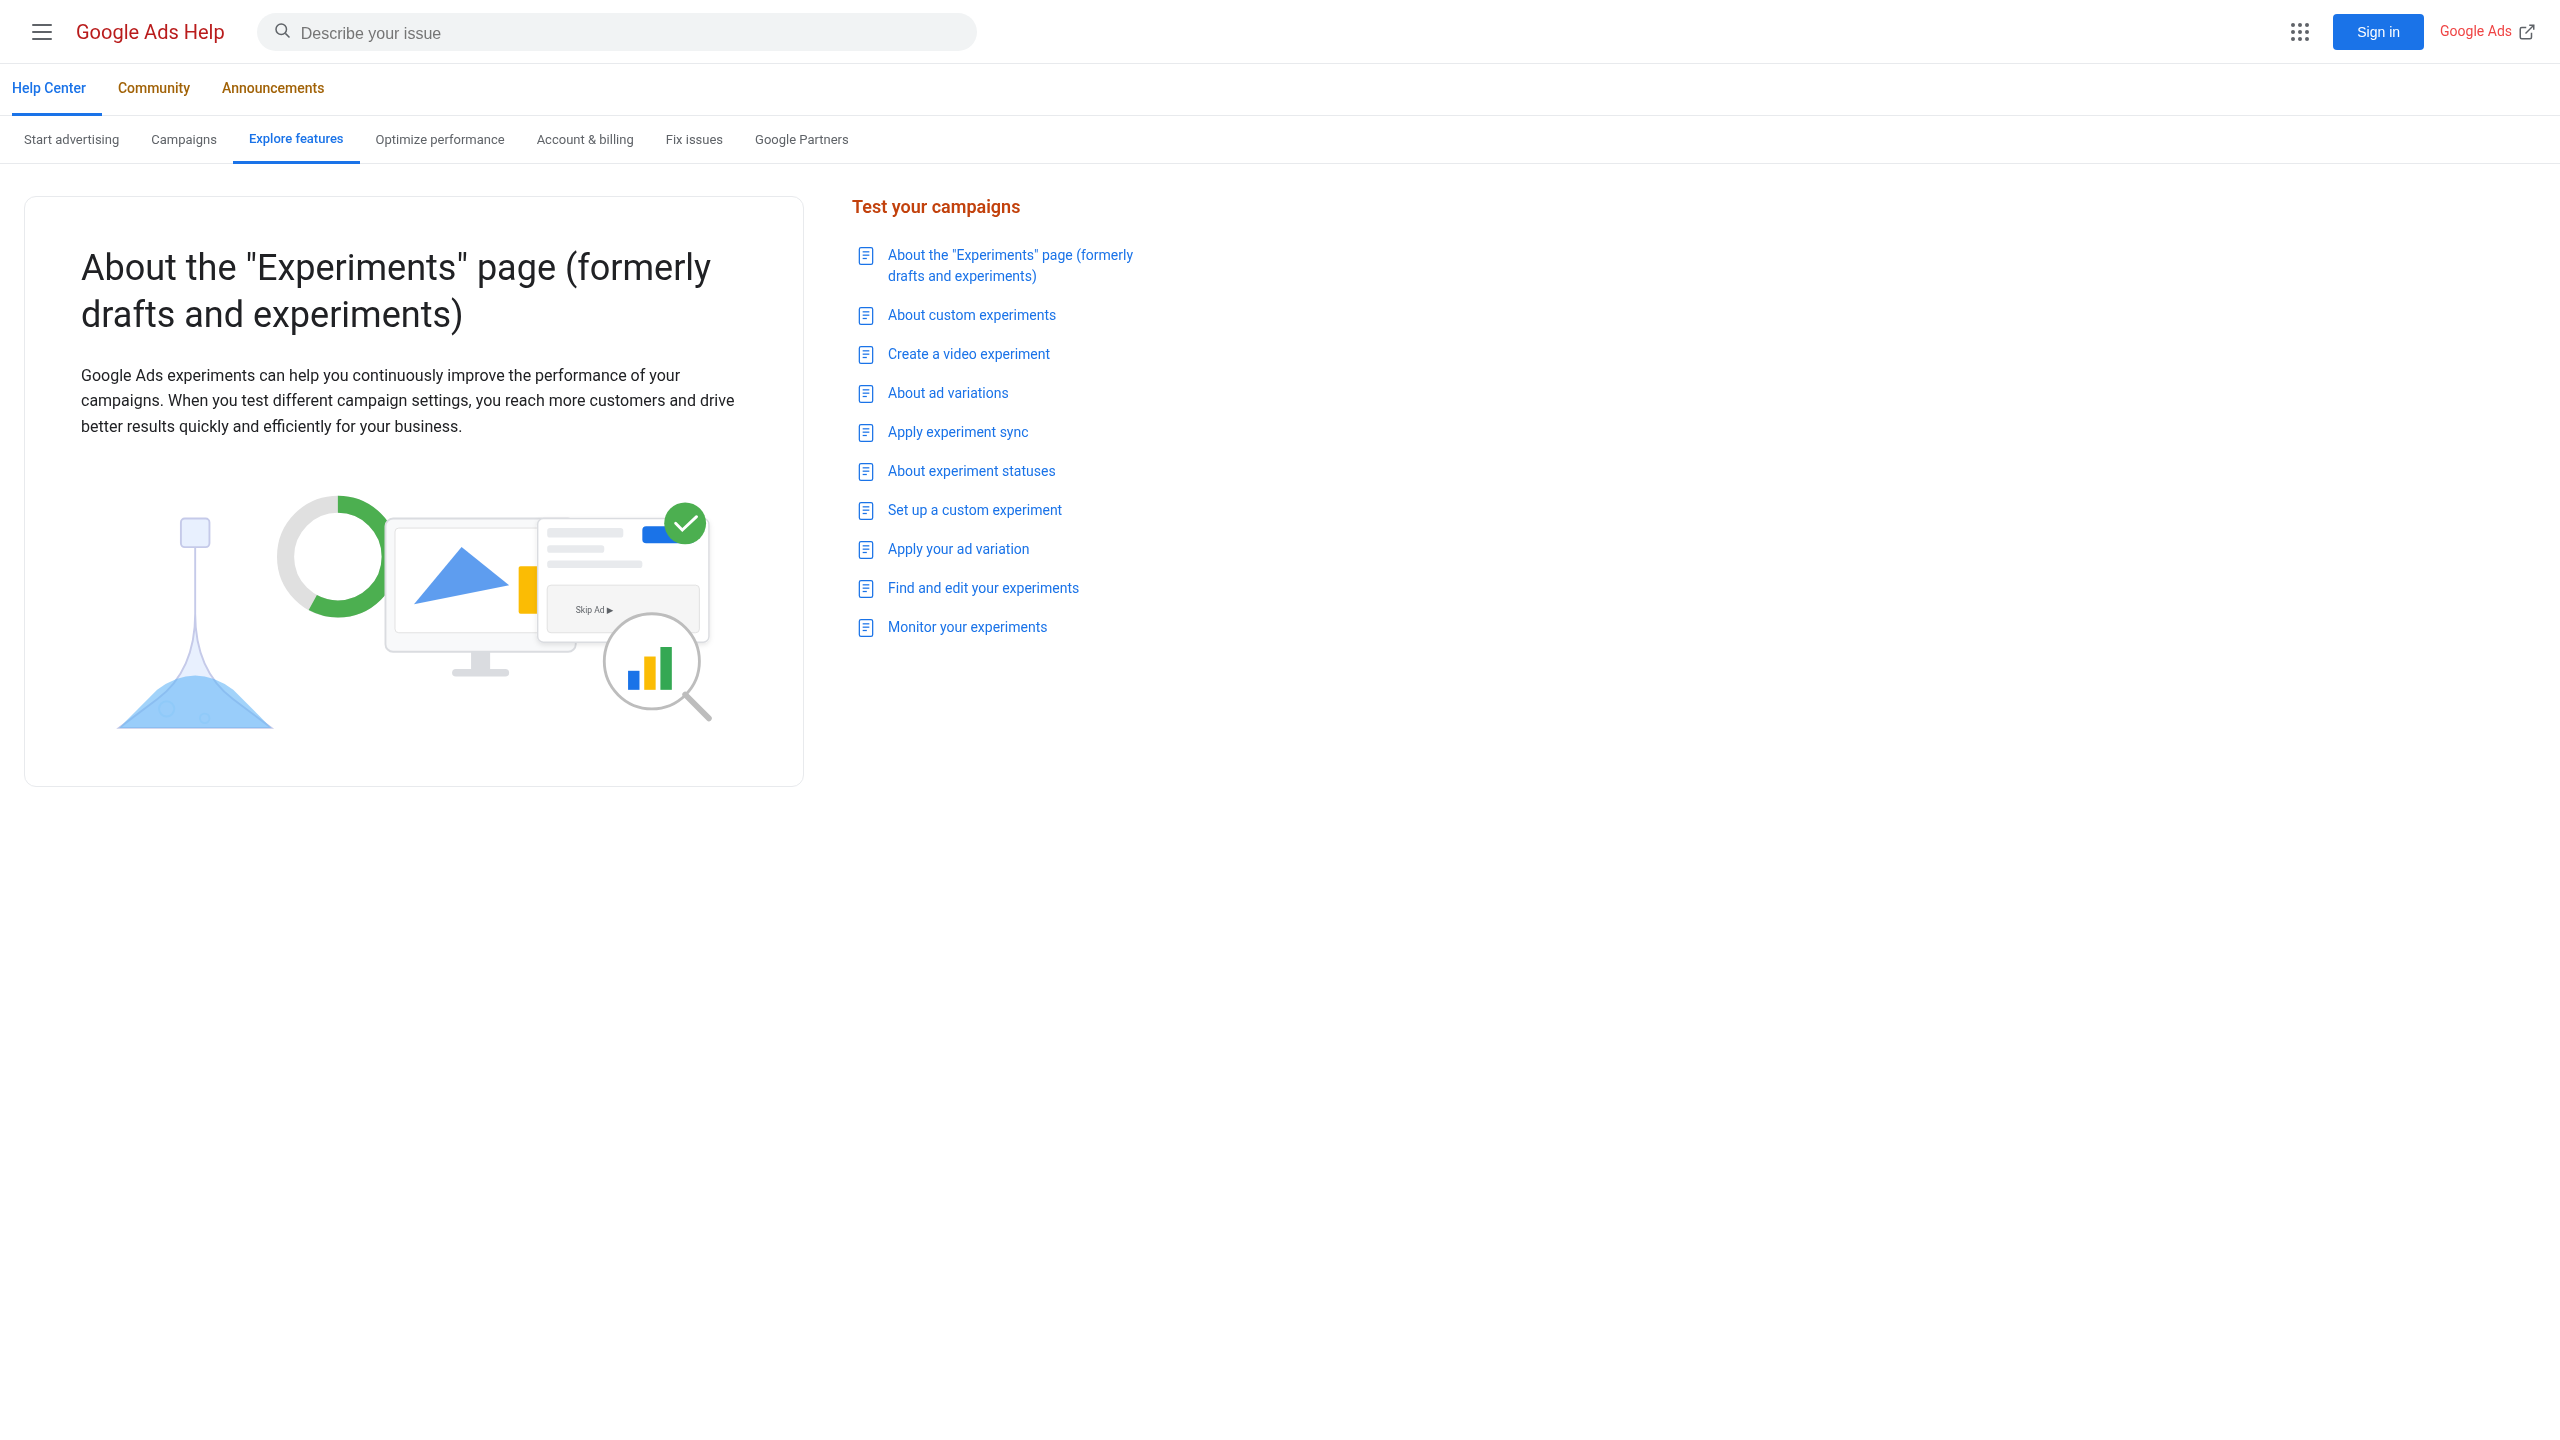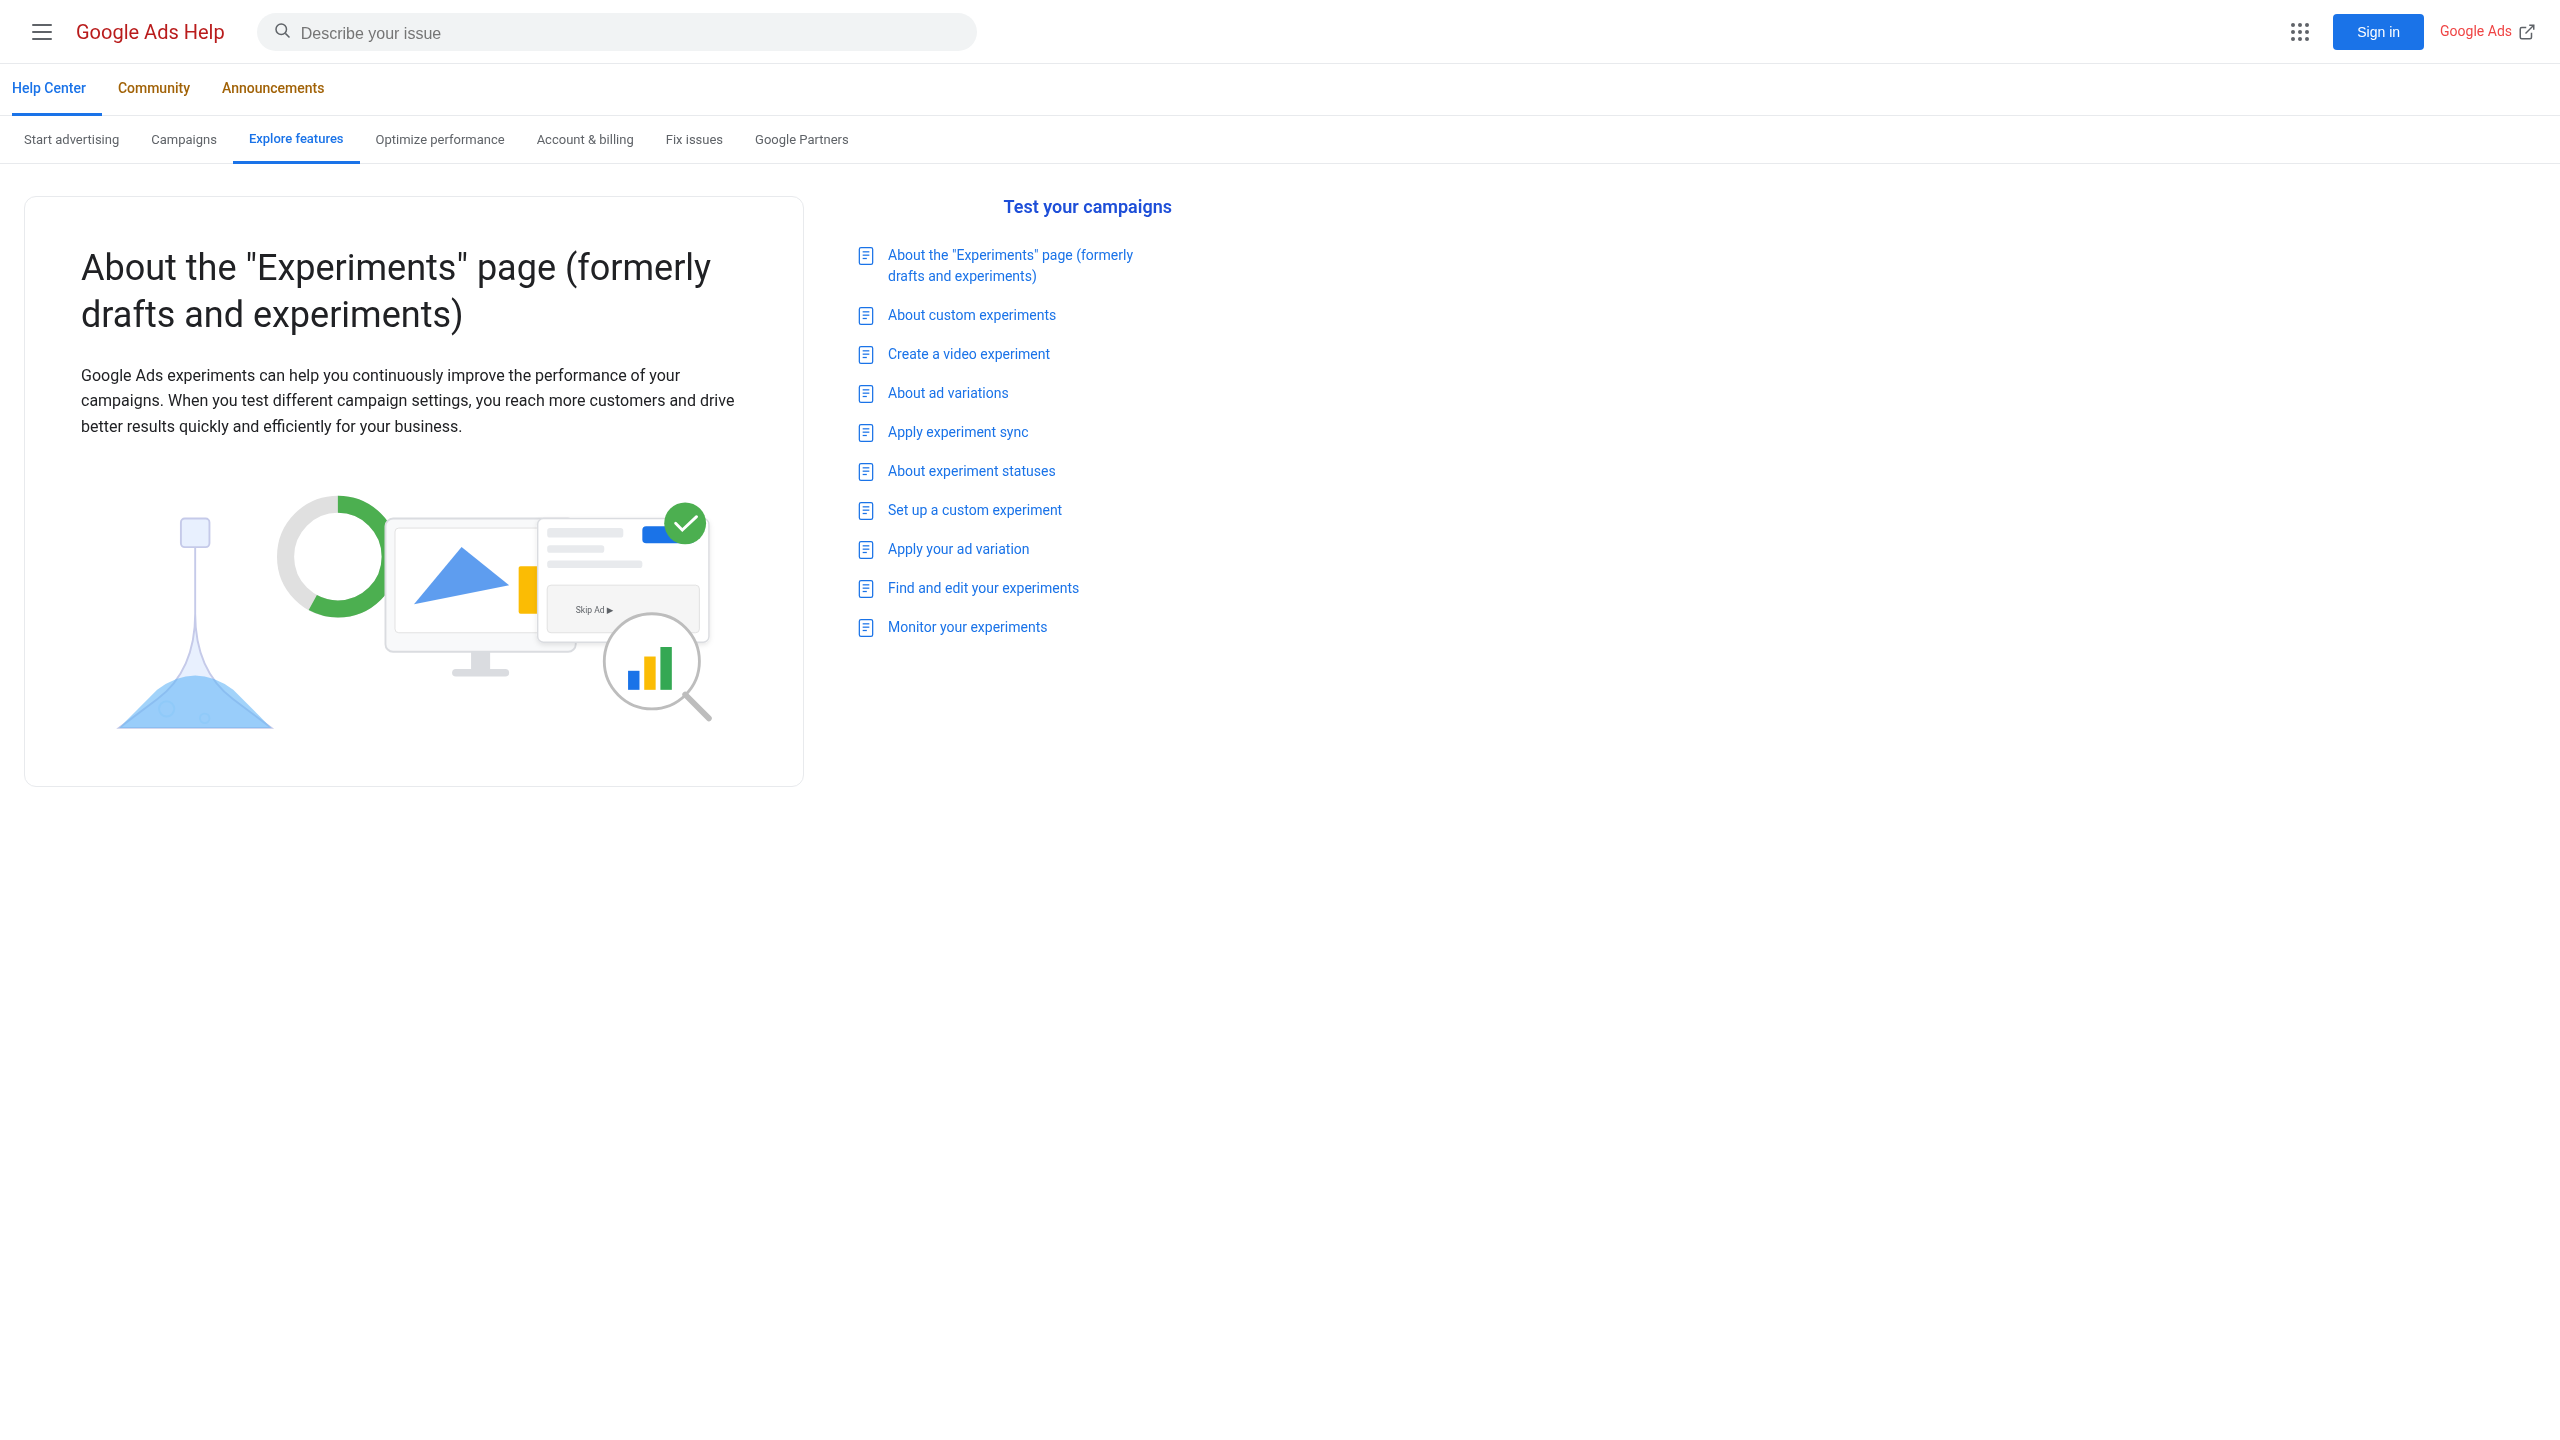--- a/index.html
+++ b/index.html
@@ -182,23 +182,22 @@
     }
 
     
     .sidebar {
       width: 320px;
       flex-shrink: 0;
     }
     .sidebar-title {
       font-size: 18px;
       font-weight: 600;
-      color: #1d4ed8;
+      color: #c2410c;
       margin-bottom: 20px;
-      text-align: right;
     }
     .sidebar-list {
       list-style: none;
       display: flex;
       flex-direction: column;
       gap: 2px;
     }
     .sidebar-item {
       display: flex;
       align-items: flex-start;

